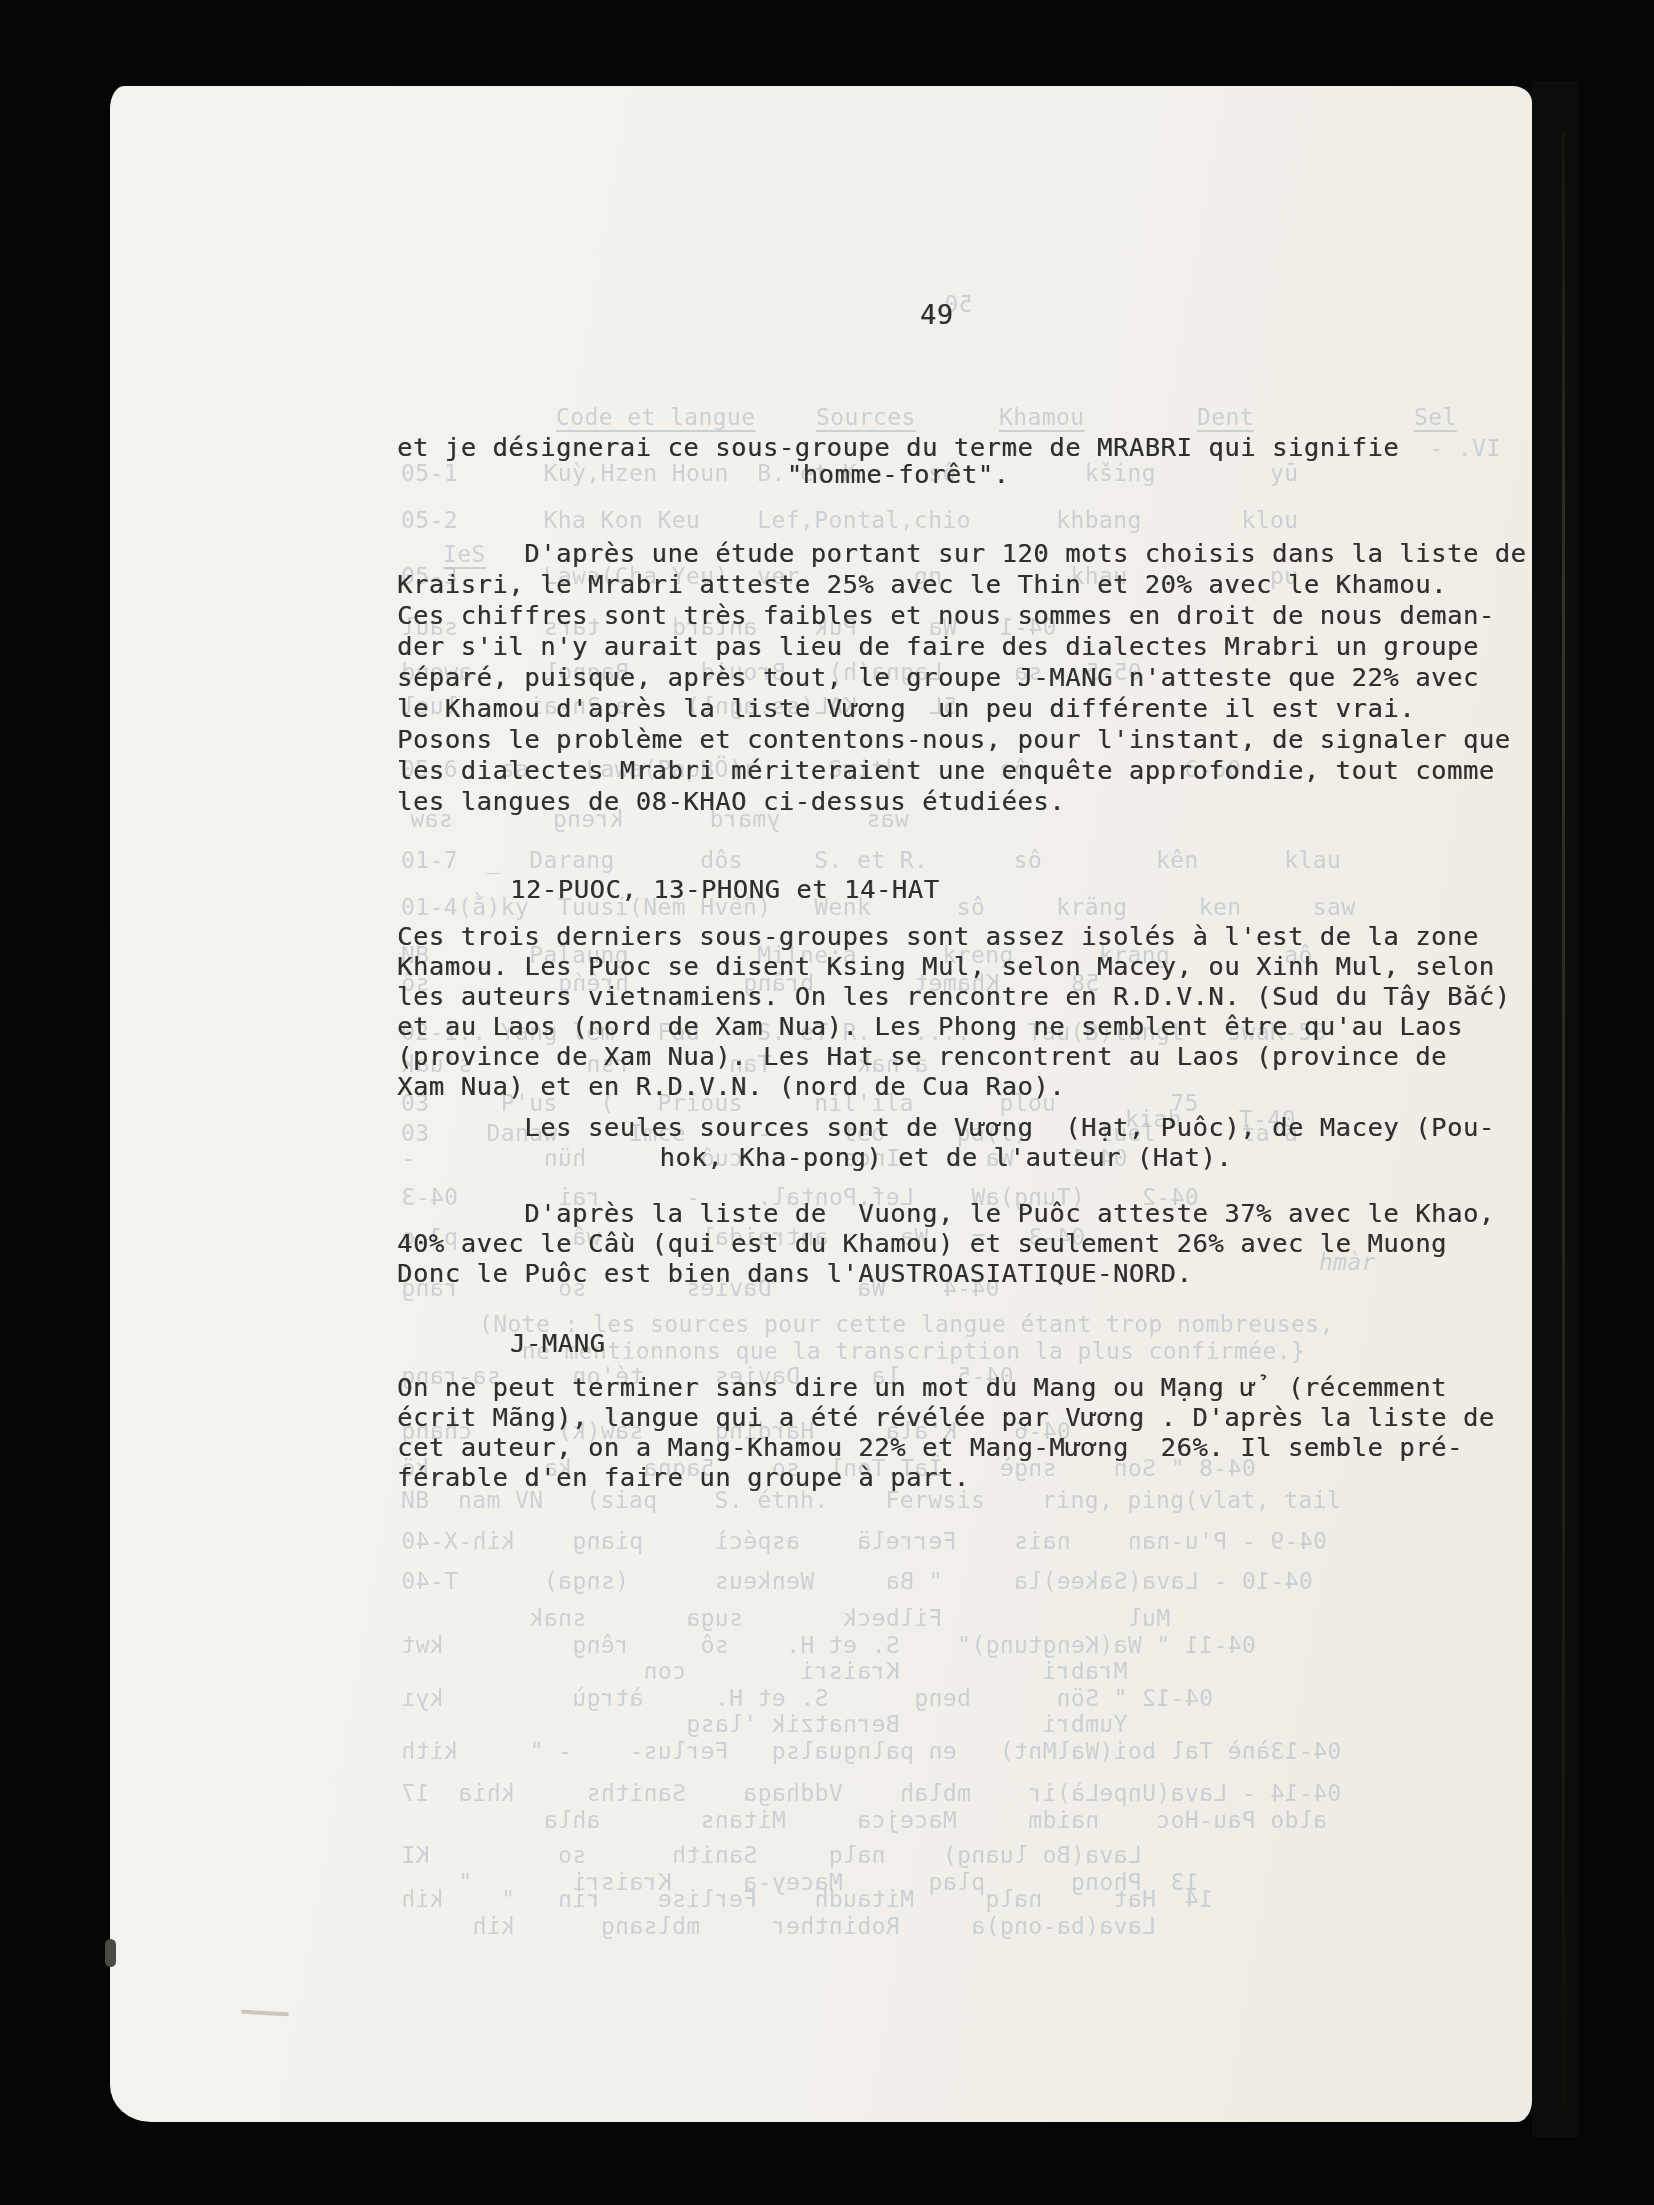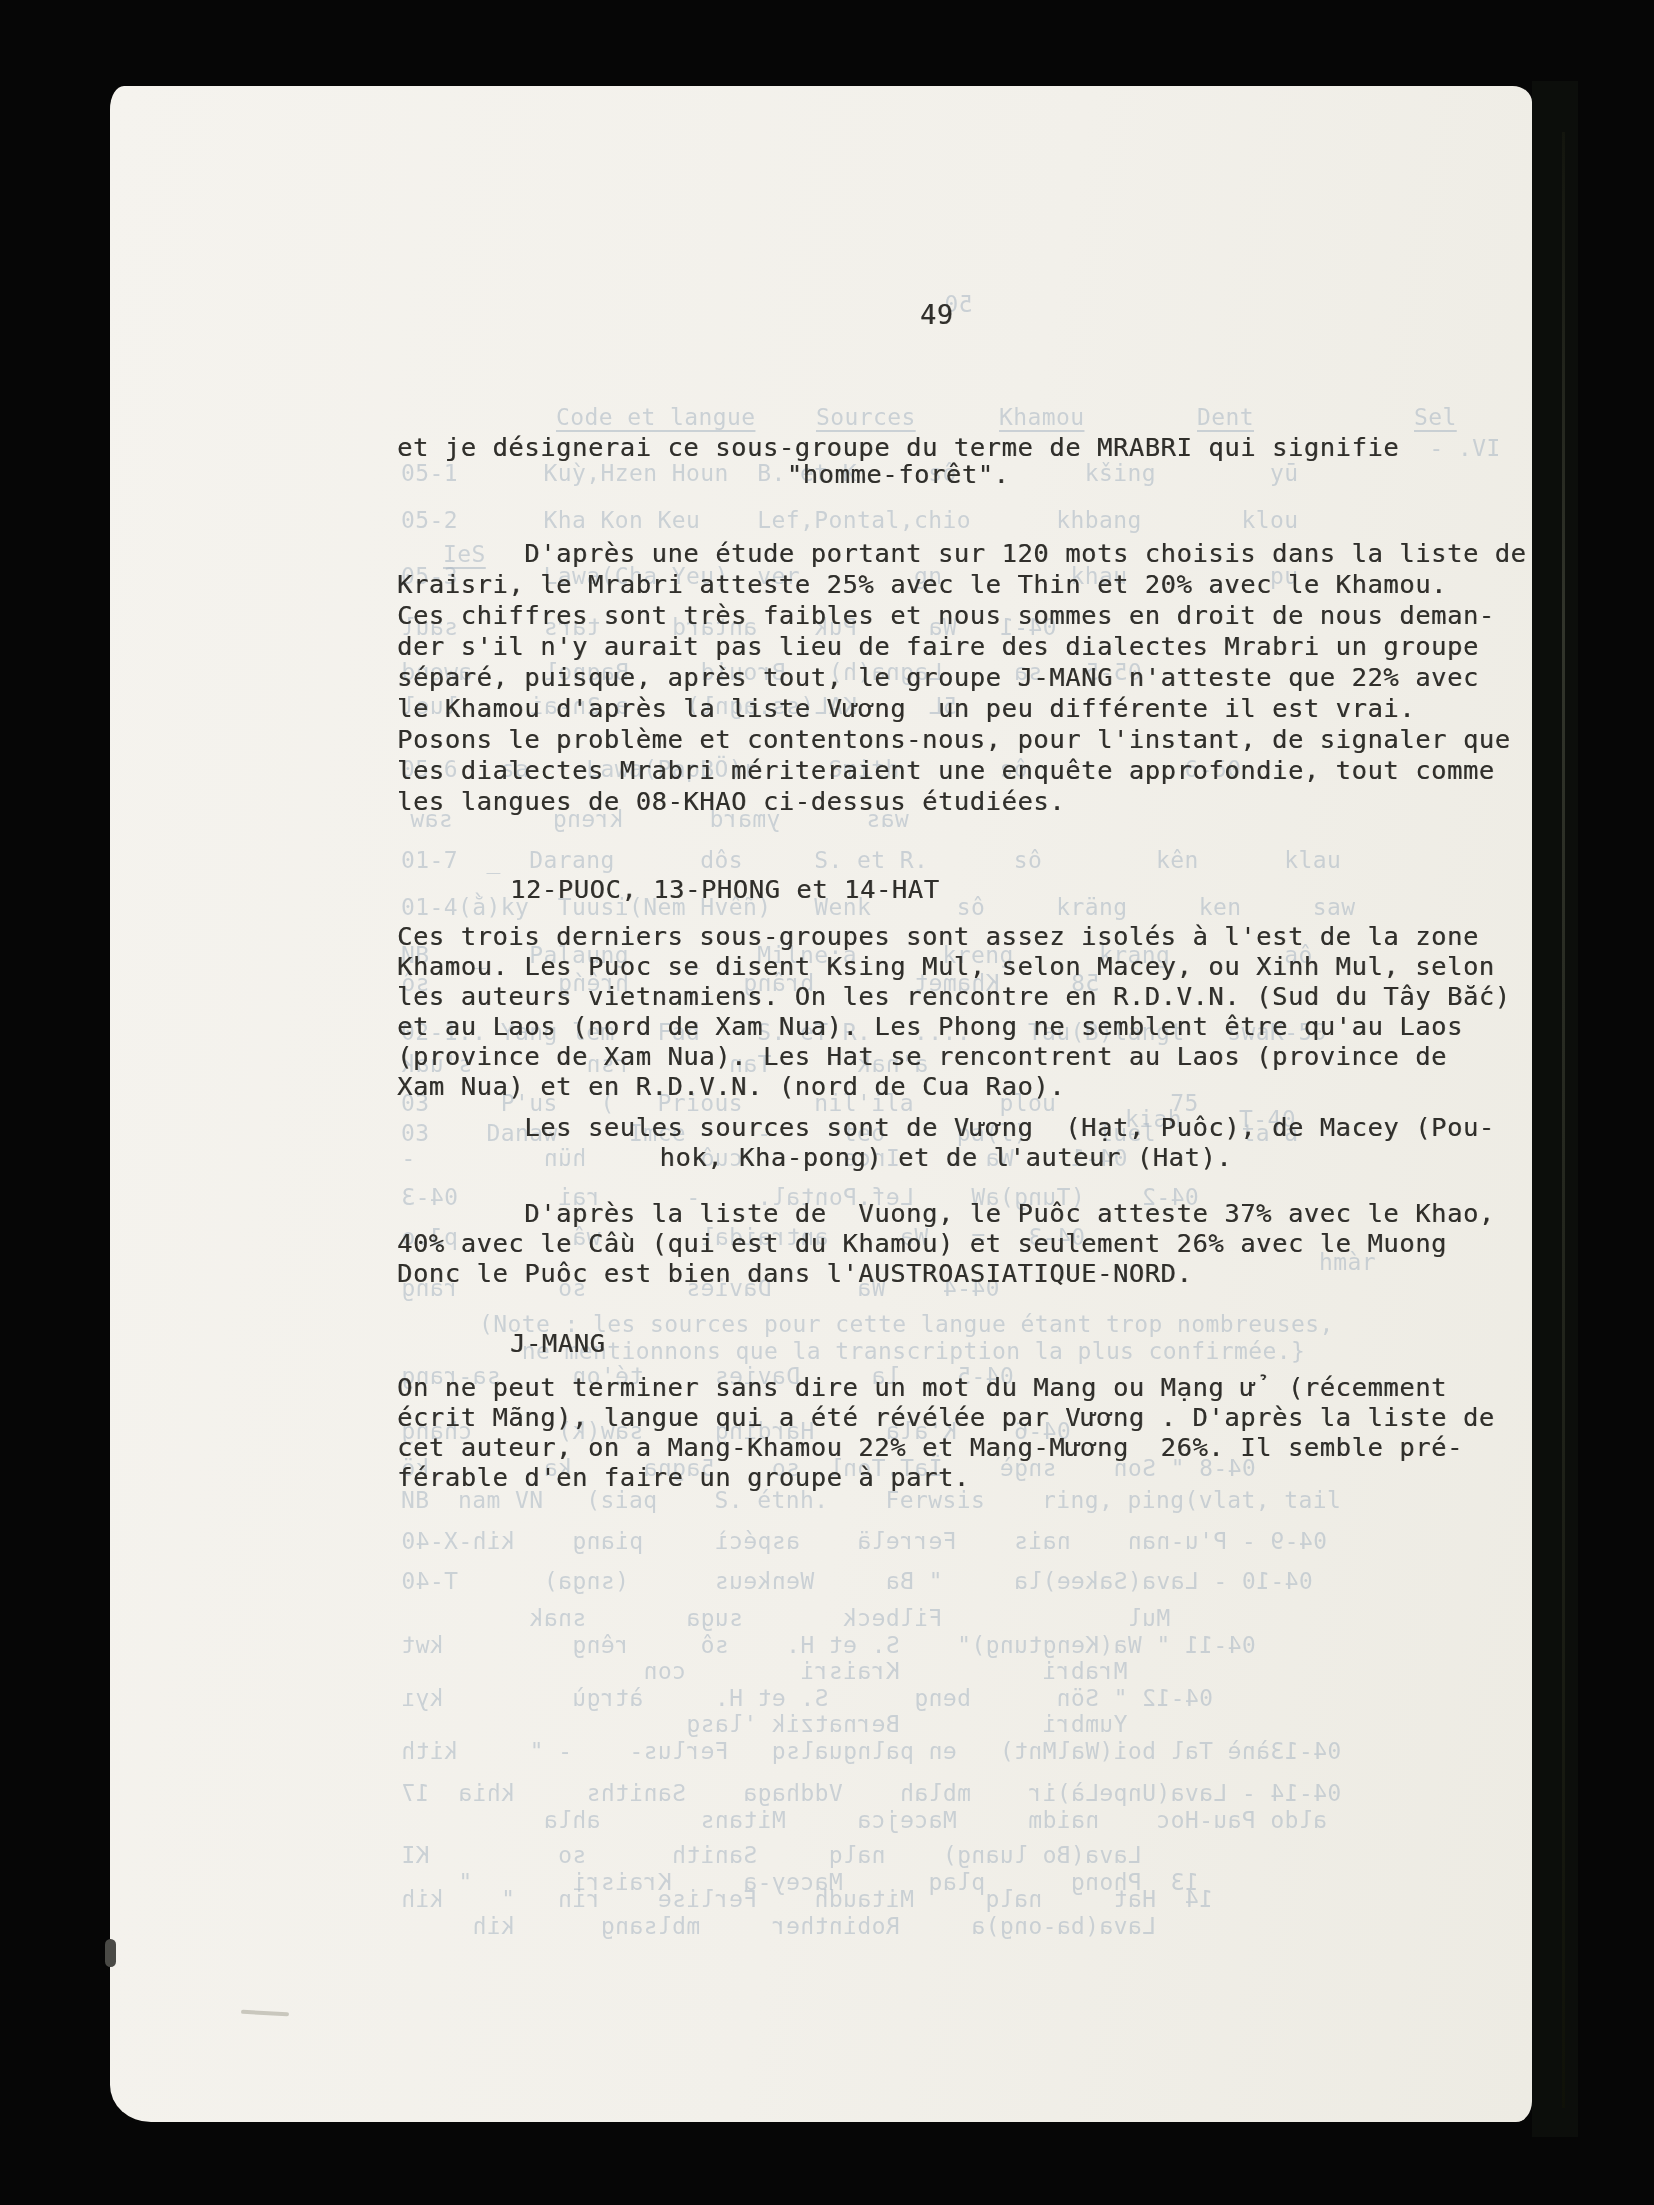--- a/index.html
+++ b/index.html
@@ -74,21 +74,21 @@
   <div class="ghost" style="left:291px;top:856px;text-align:center;">NB   _   Palaung    _    Milne;a      kreng      krang        aô</div>
   <div class="ghost flip" style="left:291px;top:884px;">58     Khamet       brâng        hrếng         sô</div>
   <div class="ghost" style="left:291px;top:933px;">02-1.. Yang lem   Fad    S. eT R.   ....    Tau(B)langt   swaK-50</div>
   <div class="ghost flip" style="left:291px;top:965px;">a'nak      Tan       rsn        s'uak</div>
   <div class="ghost" style="left:291px;top:1004px;">03     P'us   (   Prious     nil'ila      plou        75</div>
   <div class="ghost" style="left:291px;top:1034px;">03    Danaw     Imce     -     teo     pa(l)     luel      ta'a</div>
   <div class="ghost" style="left:1015px;top:1020px;">kiah    T-40</div>
   <div class="ghost flip" style="left:291px;top:1059px;">04-1    Wa      Ince       cuô        hün         -</div>
   <div class="ghost flip" style="left:291px;top:1098px;">04-2    (Tung)aW    Lef.Pontal.    -      rai       04-3</div>
   <div class="ghost flip" style="left:291px;top:1138px;">04-3   =   Wa     antraidal       wâ        pJ.o</div>
-  <div class="ghost" style="left:1209px;top:1163px;">hmàr</div>
+  <div class="ghost" style="left:1209px;top:1163px;font-style:italic;">hmàr</div>
   <div class="ghost flip" style="left:291px;top:1189px;">04-4    Wa      Davies       so       rang</div>
   <div class="ghost" style="left:369px;top:1225px;">(Note : les sources pour cette langue étant trop nombreuses,
    ne mentionnons que la transcription la plus confirmée.}</div>
   <div class="ghost flip" style="left:291px;top:1277px;">04-5    la     Davies     té'on     sa-rang</div>
   <div class="ghost flip" style="left:291px;top:1332px;">04-6    K'ala     Harding     saw(k)      chang</div>
   <div class="ghost flip" style="left:291px;top:1369px;">04-8 " Son    sngè    ÏaT,Tonl, so    5agna     ka        kö</div>
   <div class="ghost" style="left:291px;top:1401px;">NB  nam VN   (siaq    S. étnh.    Ferwsis    ring, ping(vlat, tail</div>
   <div class="ghost flip" style="left:291px;top:1442px;">04-9 - P'u-nan    nais    Ferrelä    aspécì     piang    kih-X-40</div>
   <div class="ghost flip" style="left:291px;top:1482px;">04-10 - Lava(Sakee)la     " Ba     Wenkeus      (snga)      T-40</div>
   <div class="ghost flip" style="left:291px;top:1519px;">      Mul             Filbeck       suga       snak

